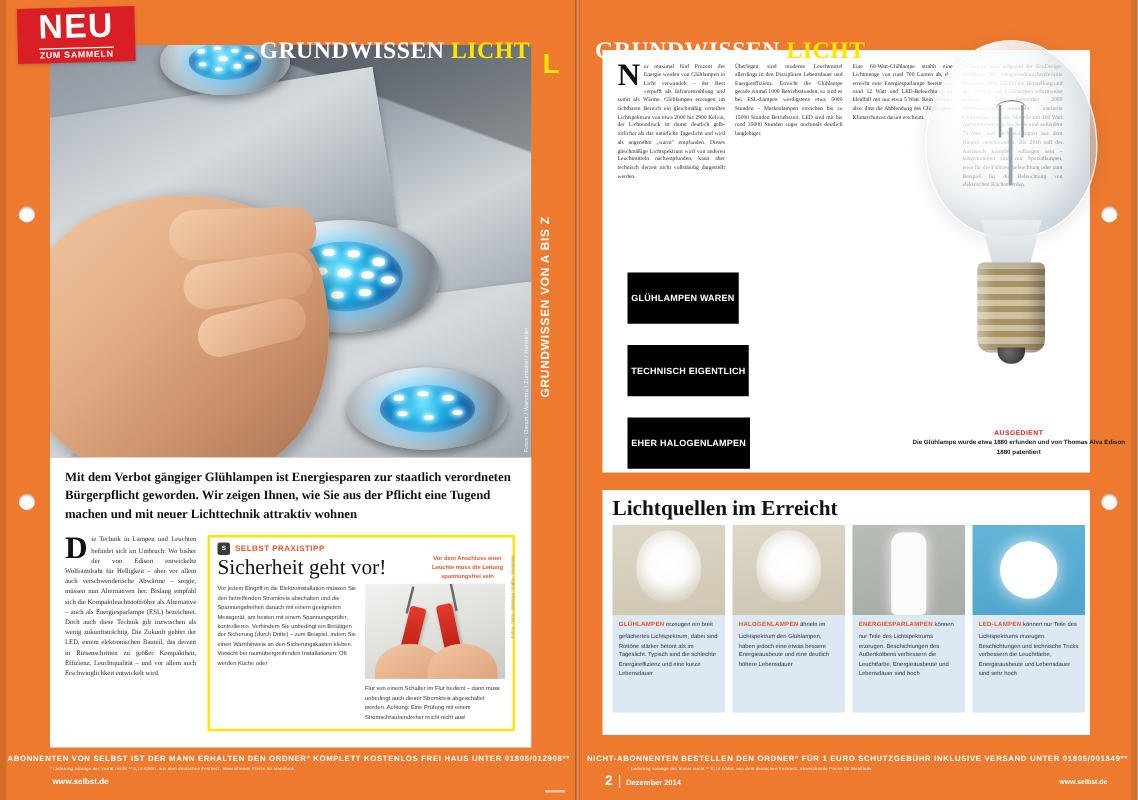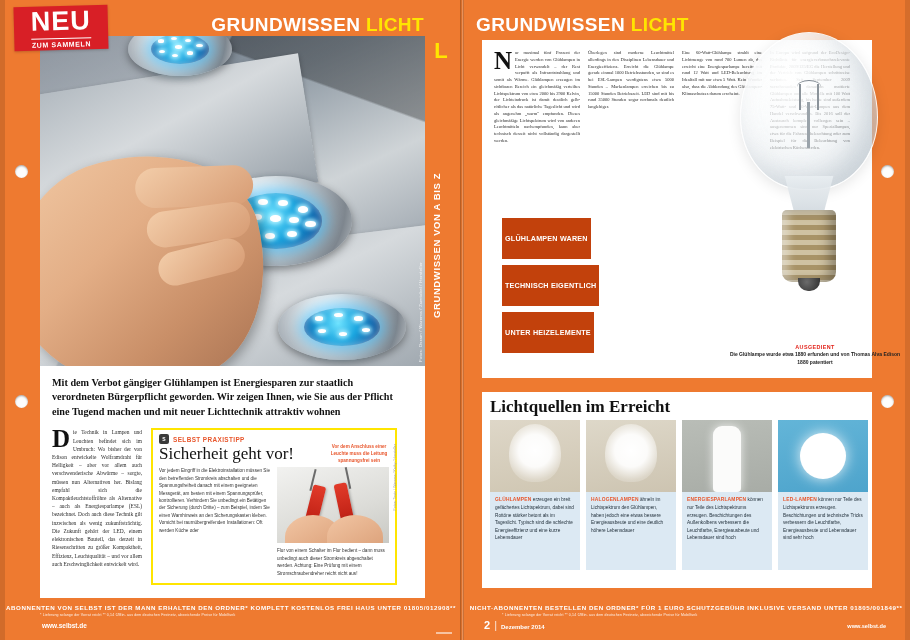--- a/index.html
+++ b/index.html
@@ -49,23 +49,24 @@
   }
   .neu-badge .neu {
     color: #fff; font-weight: 800; font-size: 27px; letter-spacing: 1px;
     line-height: 1; font-family: "Liberation Sans", sans-serif;
   }
   .neu-badge .zum {
     color: #fff; font-size: 7px; font-weight: 700; letter-spacing: .6px;
     margin-top: 3px; border-top: 1.5px solid #fff; padding-top: 2px;
   }
   .kicker {
-    position: absolute; top: 14px; right: 0; z-index: 25;
+    position: absolute; top: 30px; right: 0; z-index: 25;
     font-size: 19px; font-weight: 800; letter-spacing: .4px;
     white-space: nowrap;
+    font-family: Liberation Serif, serif;
   }
   .kicker .w { color: #fff; }
   .kicker .y { color: #ffe500; }
   .kicker-l { right: 38px; }
   .kicker-r { left: 14px; right: auto; }
 
   
   .hero {
     position: absolute; left: 40px; top: 36px; width: 385px; height: 330px;
     overflow: hidden; z-index: 10;
@@ -148,21 +149,21 @@
     position:absolute; left: 40px; top: 320px; width: 385px; z-index: 20;
     color:#ffffff; font-family:"Liberation Serif", serif; font-weight: 700;
     font-size: 44px; line-height: .95; letter-spacing: -.5px;
     text-shadow: 2px 2px 0 rgba(0,0,0,.55), 4px 4px 8px rgba(0,0,0,.35);
     padding-left: 2px;
   }
 
   
   .article-l {
     position: absolute; left: 40px; top: 366px; width: 385px; height: 232px;
-    background: #ffffff; z-index: 15; padding: 10px 28px 8px 12px;
+    background: #ffffff; z-index: 15; padding: 10px 13px 8px 12px;
   }
   .lead-l {
     font-family:"Liberation Serif", serif; font-size: 10.2px; line-height: 1.42;
     color:#111; font-weight:700; margin-bottom: 9px;
   }
   .body-cols { display: flex; gap: 9px; }
   .col-body {
     width: 118px; font-family:"Liberation Serif", serif;
     font-size: 5.4px; line-height: 1.52; text-align: justify; color:#2a2a2a;
     position: relative;
@@ -247,22 +248,22 @@
   .r-cols { display:flex; gap: 8px; }
   .r-col {
     width: 86px; font-family:"Liberation Serif", serif;
     font-size: 4.5px; line-height: 1.5; text-align: justify; color:#2b2b2b;
   }
   .r-col.narrow { width: 80px; }
   .redbox {
     position:absolute; left: 40px; top: 218px; width: 137px; z-index: 22;
   }
   .redline {
-    background:#c2410c; color:#fff; font-size: 7.2px; font-weight: 800;
-    letter-spacing: .2px; padding: 16px 3px; margin-bottom: 6px;
+    background:#000000; color:#fff; font-size: 7.2px; font-weight: 800;
+    letter-spacing: .2px; padding: 16px 3px; margin-bottom: 17px;
     display:inline-block;
   }
   
   .bulb-wrap {
     position:absolute; right: 6px; top: 14px; width: 182px; height: 330px; z-index: 18;
     pointer-events:none;
   }
   .bulb-glass {
     position:absolute; left: 18px; top: 18px; width: 138px; height: 158px;
     border-radius: 50% 50% 46% 46% / 54% 54% 46% 46%;
@@ -519,21 +520,21 @@
         </div>
         <div class="r-col">Überlegen sind moderne Leuchtmittel allerdings in den Disziplinen Lebensdauer und Energieeffizienz. Erreicht die Glühlampe gerade einmal 1000 Betriebsstunden, so sind es bei ESL-Lampen werdigstens etwa 5000 Stunden – Markenlampen erreichen bis zu 15000 Stunden Betriebszeit. LED sind mit bis rund 35000 Stunden sogar nochmals deutlich langlebiger.</div>
         <div class="r-col narrow">Eine 60-Watt-Glühlampe strahlt eine Lichtmenge von rund 700 Lumen ab, das erreicht eine Energiesparlampe bereits mit rund 12 Watt und LED-Beleuchtung im Idealfall mit nur etwa 5 Watt. Kein Wunder also, dass die Abblendung des Glühlampen-Klimaschutzes darum erscheint.</div>
         <div class="r-col narrow">In Europa wird aufgrund der EcoDesign-Richtlinie für energieverbrauchsrelevante Produkte, 2009/125/EG die Herstellung und der Vertrieb von Glühlampen schrittweise verboten. Seit September 2009 verschwanden daraufhin mattierte Glühlampen und alle Modelle mit 100 Watt Aufnahmeleistung, bis heute sind außerdem 75-Watt- und 60-Watt-Lampen aus dem Handel verschwunden. Bis 2016 soll der Austausch komplett vollzogen sein – ausgenommen sind nur Speziallampen, etwa für die Fahrzeugbeleuchtung oder zum Beispiel für die Beleuchtung von elektrischen Küchenherden.</div>
       </div>
     </div>
 
     <div class="redbox">
       <div><span class="redline">GLÜHLAMPEN WAREN</span></div>
       <div><span class="redline">TECHNISCH EIGENTLICH</span></div>
-      <div><span class="redline">UNTER HEIZELEMENTE</span></div>
+      <div><span class="redline">EHER HALOGENLAMPEN</span></div>
     </div>
 
     <div class="bulb-wrap">
       <div class="bulb-glass"></div>
       <div class="filament">
         <div class="coil"></div>
         <div class="wire w1"></div>
         <div class="wire w2"></div>
         <div class="stem"></div>
       </div>

